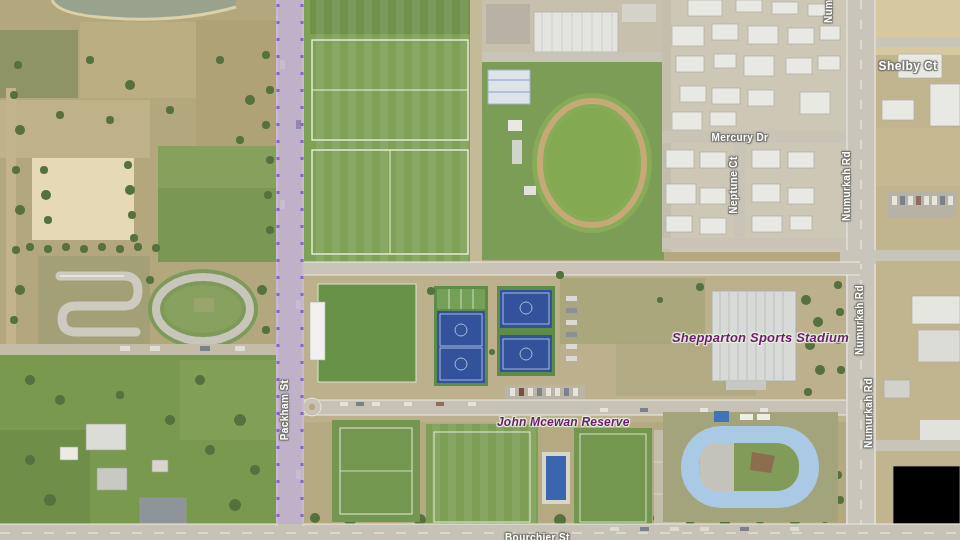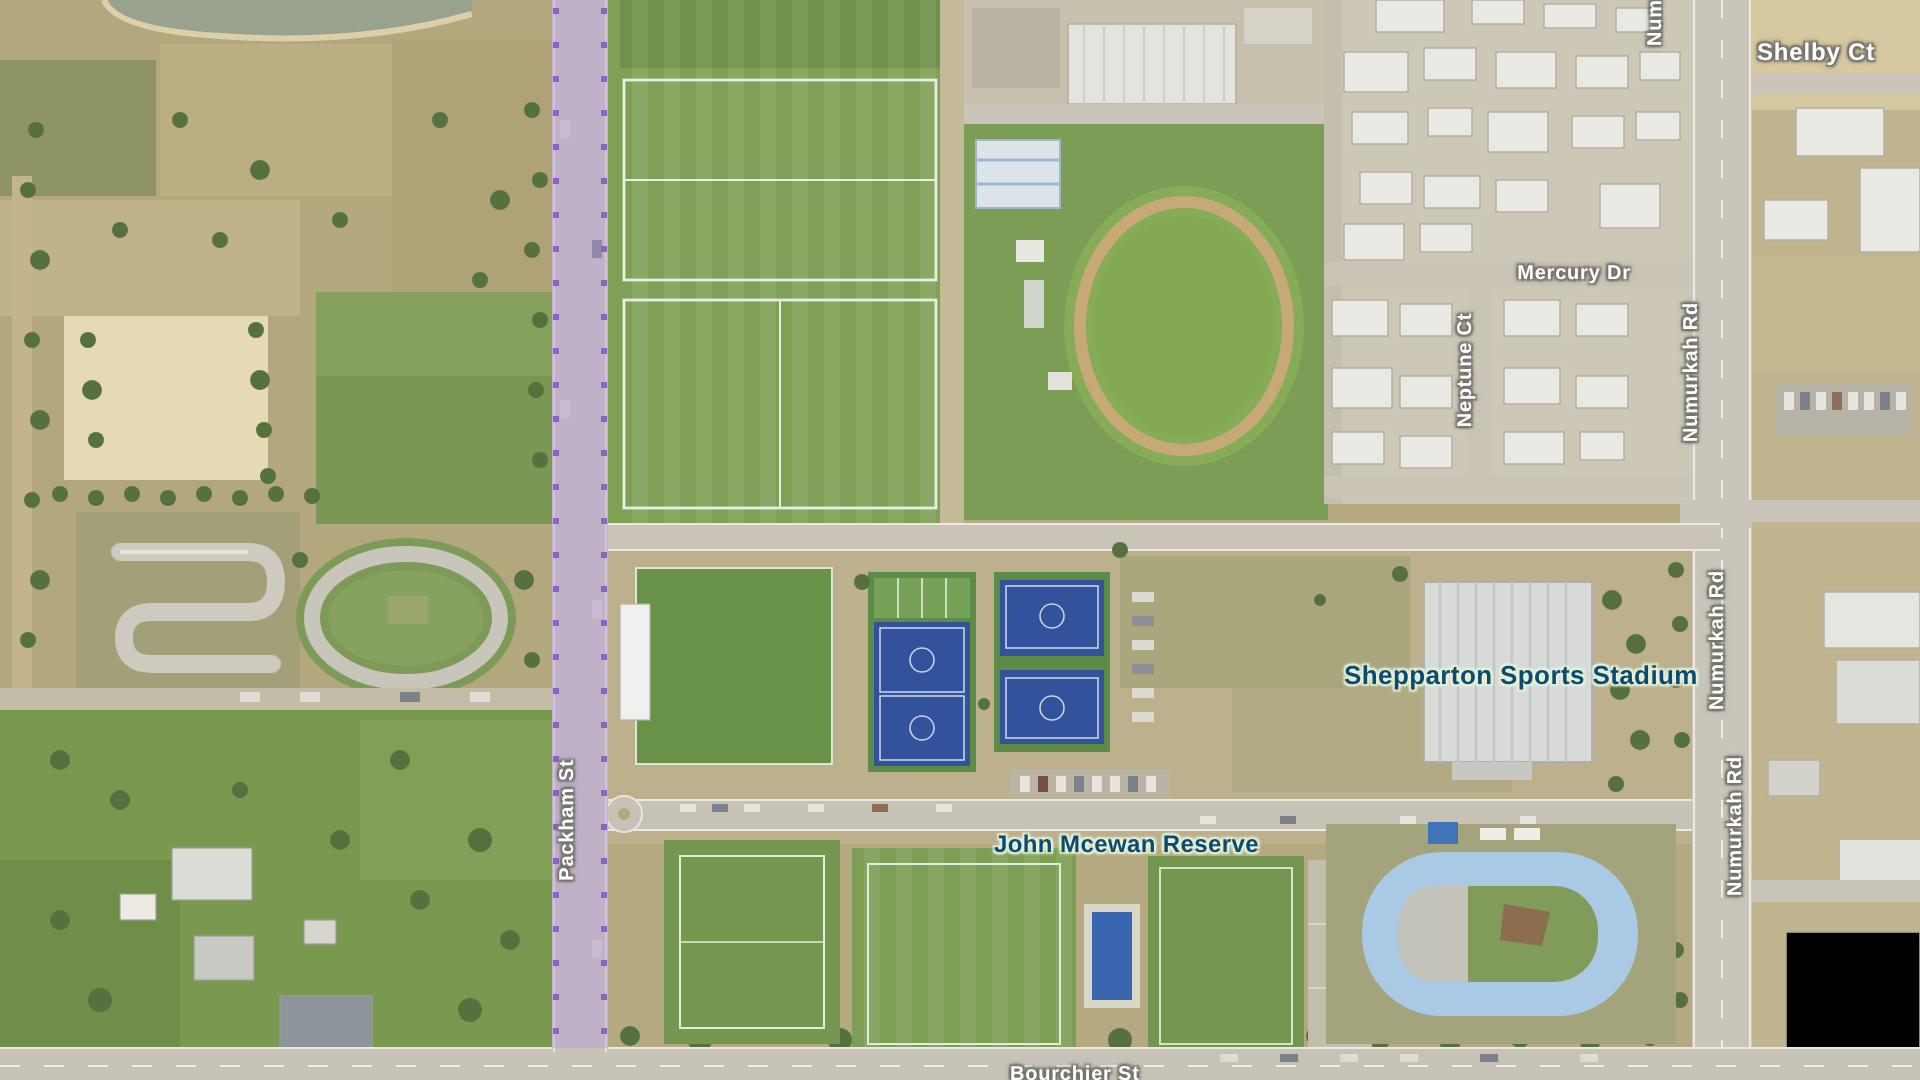--- a/index.html
+++ b/index.html
@@ -7,27 +7,28 @@
     position:relative;width:960px;height:540px;overflow:hidden;
     font-family:"Liberation Sans",sans-serif;background:#b5a981;
   }
   .map-viewport svg{position:absolute;left:0;top:0;}
   .lbl{position:absolute;white-space:nowrap;pointer-events:auto;}
   .street{
     color:#ffffff;font-weight:bold;font-size:10px;letter-spacing:.4px;
     text-shadow:1px 1px 1px #74746c,-1px -1px 1px #74746c,1px -1px 1px #74746c,
                 -1px 1px 1px #74746c,0 0 3px #74746c;
   }
-  .street.big{font-size:12px;}
+  .street.big{font-size:12px;margin-top:40px;}
   .vert{transform:translate(-50%,-50%) rotate(-90deg);}
   .horiz{transform:translate(-50%,-50%);}
   .place{
-    color:#0c4a6e;font-weight:bold;font-size:13px;letter-spacing:.2px;
+    color:#701a75;font-weight:bold;font-size:13px;letter-spacing:.2px;
     text-shadow:1px 1px 1px #e4f2da,-1px -1px 1px #e4f2da,1px -1px 1px #e4f2da,
                 -1px 1px 1px #e4f2da,0 0 2px #eef7e8;
+    font-style:italic;
   }
   .place.sm{font-size:12px;}
 </style>
 </head>
 <body>
 
 <div class="map-viewport">
 
 <svg width="960" height="540" viewBox="0 0 960 540">
 
@@ -470,21 +471,21 @@
   </g>
   <g>
     <rect x="276" y="0" width="28" height="524" fill="#b8a0d8" opacity="0.5"></rect>
     <line x1="278" y1="4" x2="278" y2="524" stroke="#8a63c8" stroke-width="3" stroke-dasharray="3 14"></line>
     <line x1="302" y1="4" x2="302" y2="524" stroke="#8a63c8" stroke-width="3" stroke-dasharray="3 14"></line>
   </g>
 </svg>
 
   <div class="lbl street big horiz" style="left:908px;top:26px;">Shelby Ct</div>
 
-  <div class="lbl street horiz" style="left:787px;top:137px;text-align:center;">Mercury Dr</div>
+  <div class="lbl street horiz" style="left:740px;top:137px;text-align:center;">Mercury Dr</div>
 
   <div class="lbl street vert" style="left:733px;top:185px;">Neptune Ct</div>
 
   <div class="lbl street vert" style="left:846px;top:186px;">Numurkah Rd</div>
 
   <div class="lbl street vert" style="left:859px;top:320px;">Numurkah Rd</div>
 
   <div class="lbl street vert" style="left:868px;top:413px;">Numurkah Rd</div>
 
   <div class="lbl street vert" style="left:828px;top:-12px;">Numurkah Rd</div>

